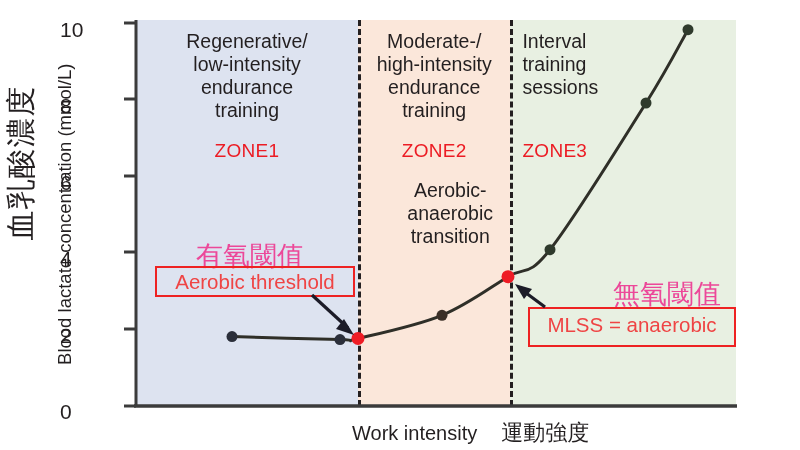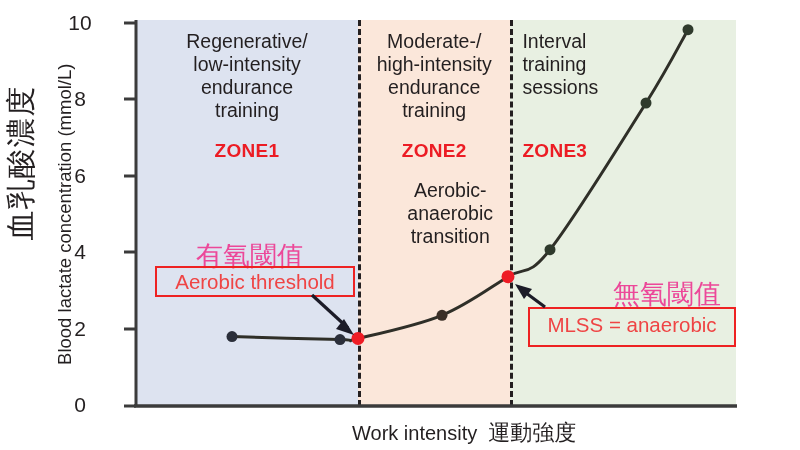--- a/index.html
+++ b/index.html
@@ -51,31 +51,32 @@
   .x-axis-label {
     position: absolute;
     left: 352px;
     top: 418px;
     font-size: 20px;
     white-space: nowrap;
   }
   .x-axis-label .cn {
     font-family: "DejaVu Sans", sans-serif;
     font-size: 22px;
-    margin-left: 11px;
+    margin-left: 24px;
   }
 
   
   .ytick {
     position: absolute;
     right: 0;
     width: 40px;
-    text-align: center;
+    text-align: left;
     font-size: 21px;
     line-height: 1;
+    margin-top: 7px;
   }
   #ytick-wrap {
     position: absolute;
     left: 52px;
     top: 0;
     width: 48px;
     height: 450px;
   }
 
   
@@ -105,21 +106,21 @@
     font-size: 19.5px;
     line-height: 1.16;
     color: #231f20;
     width: 100%;
     left: 0;
   }
   .zone-name {
     position: absolute;
     text-align: center;
     font-size: 19px;
-    font-weight: bold;
+    font-weight: normal;
     color: #ec1c24;
     width: 100%;
     left: 0;
     letter-spacing: 0.3px;
   }
   .zone-sub {
     position: absolute;
     text-align: center;
     font-size: 19.5px;
     line-height: 1.16;

